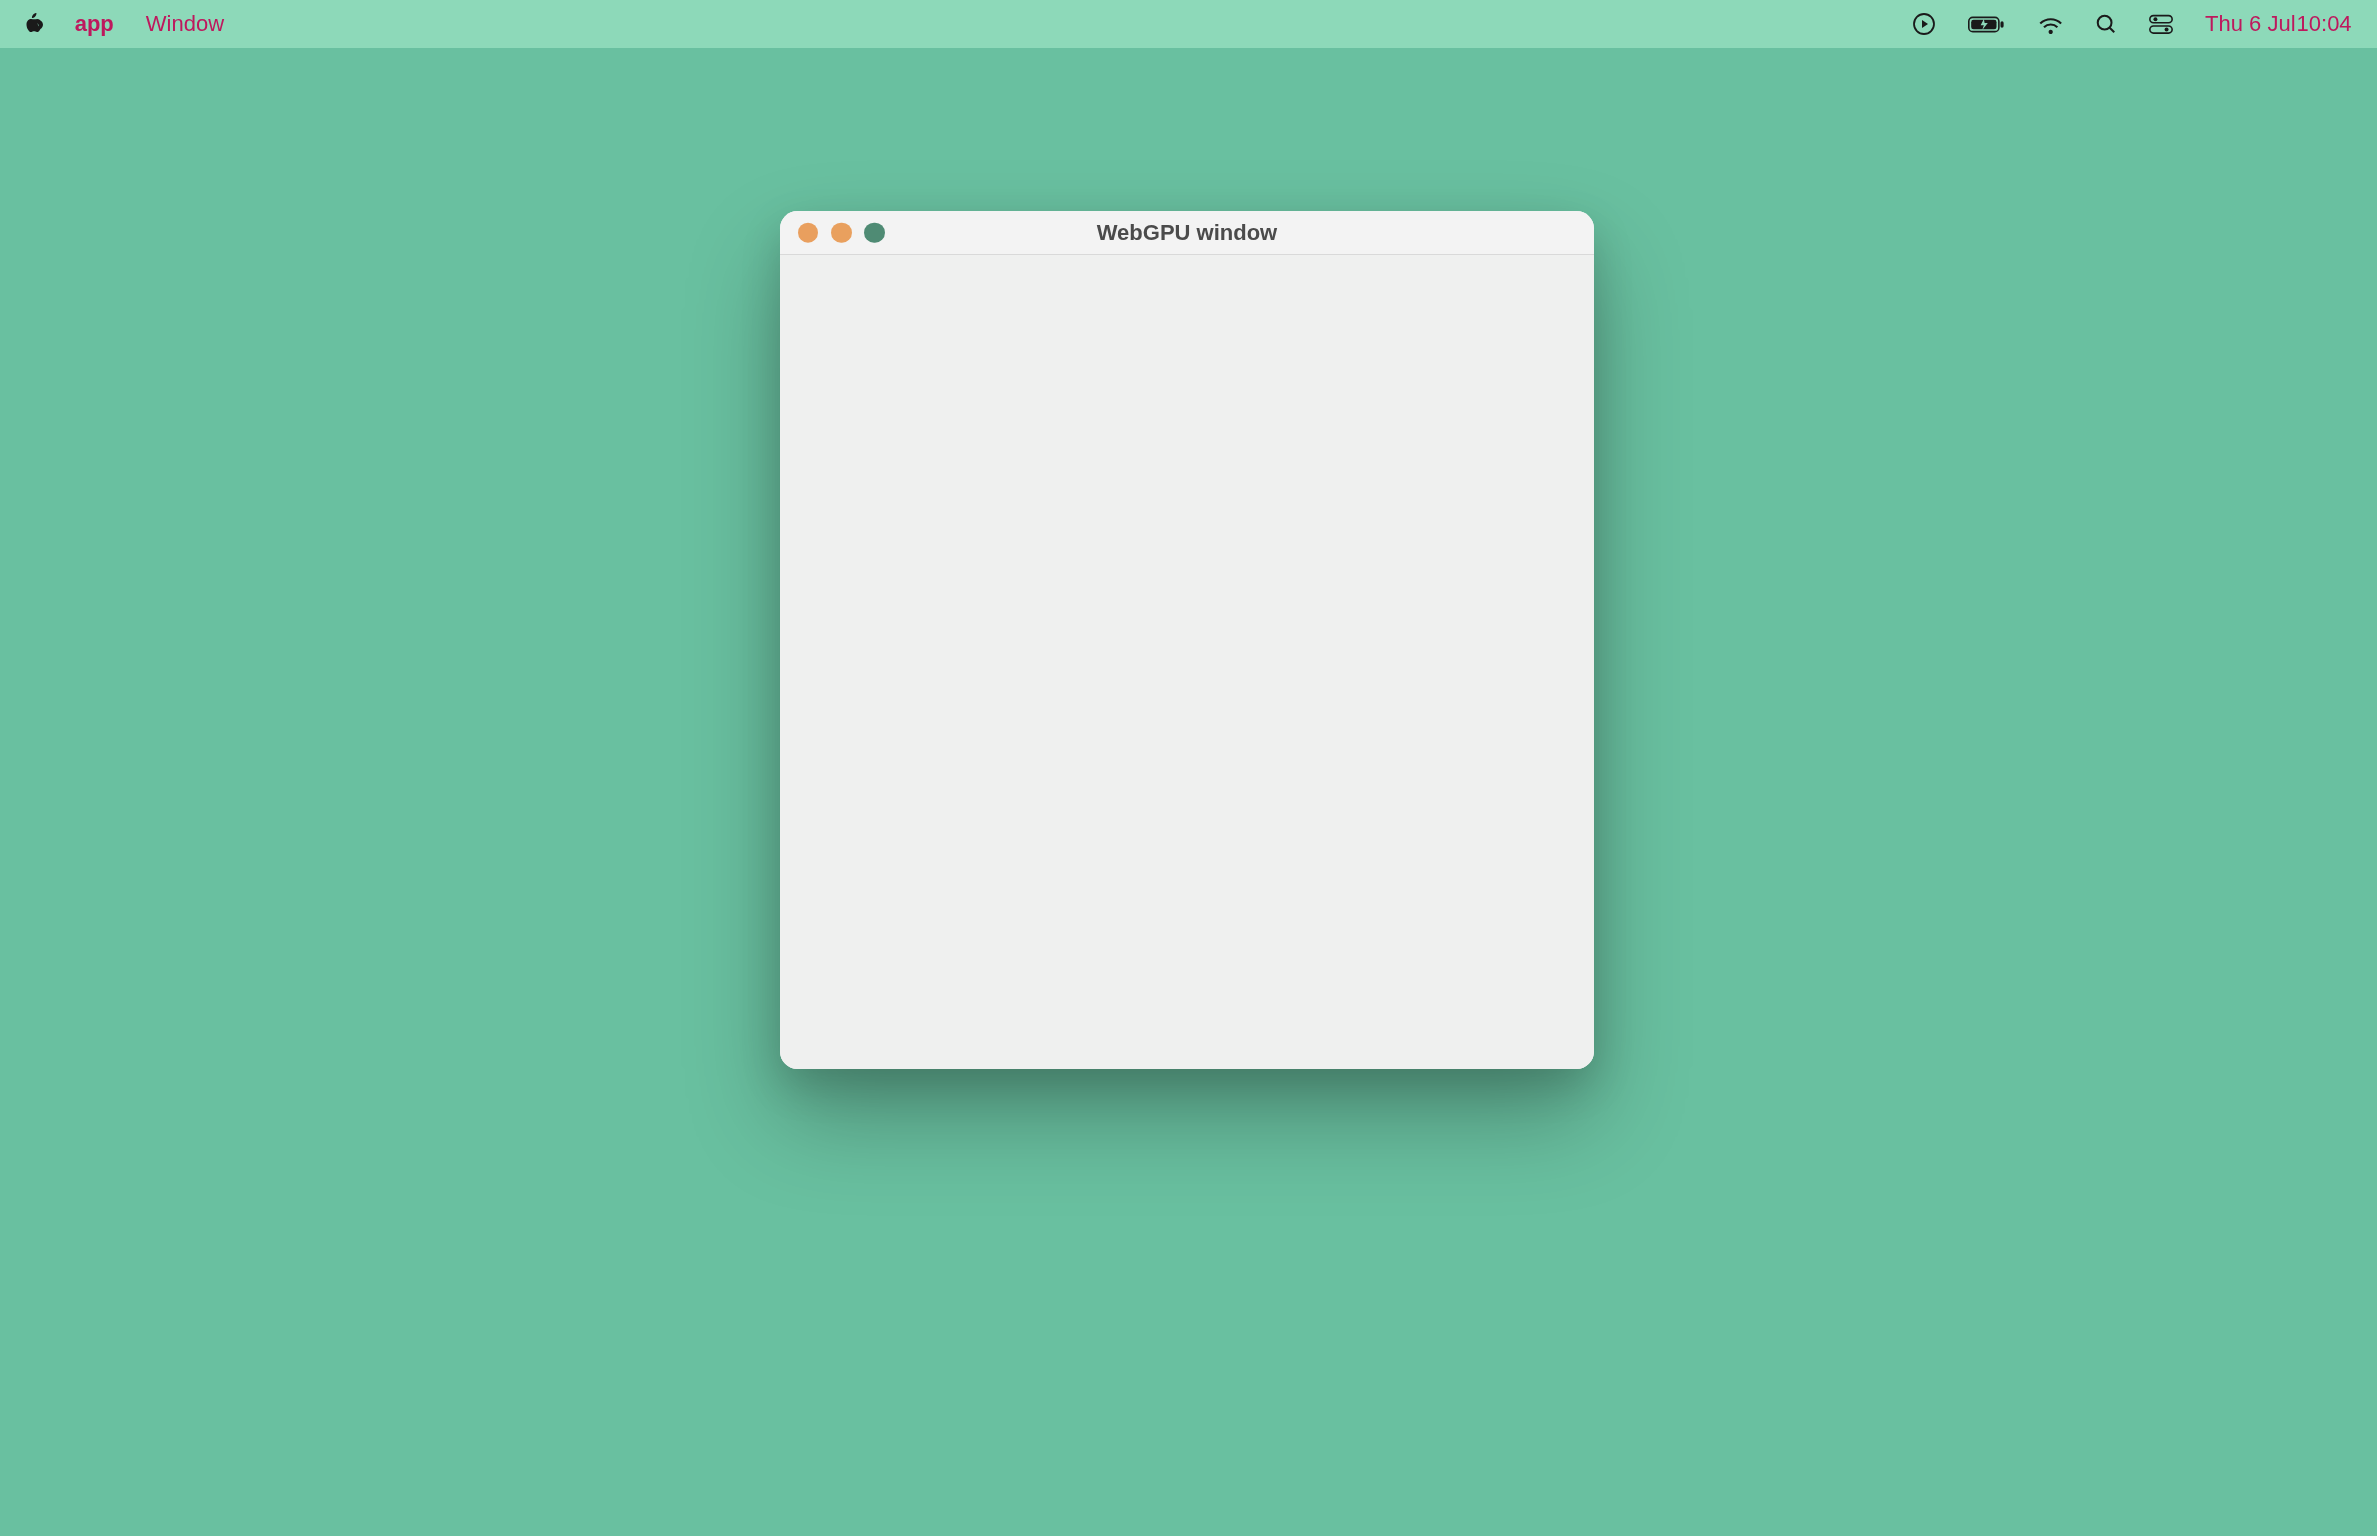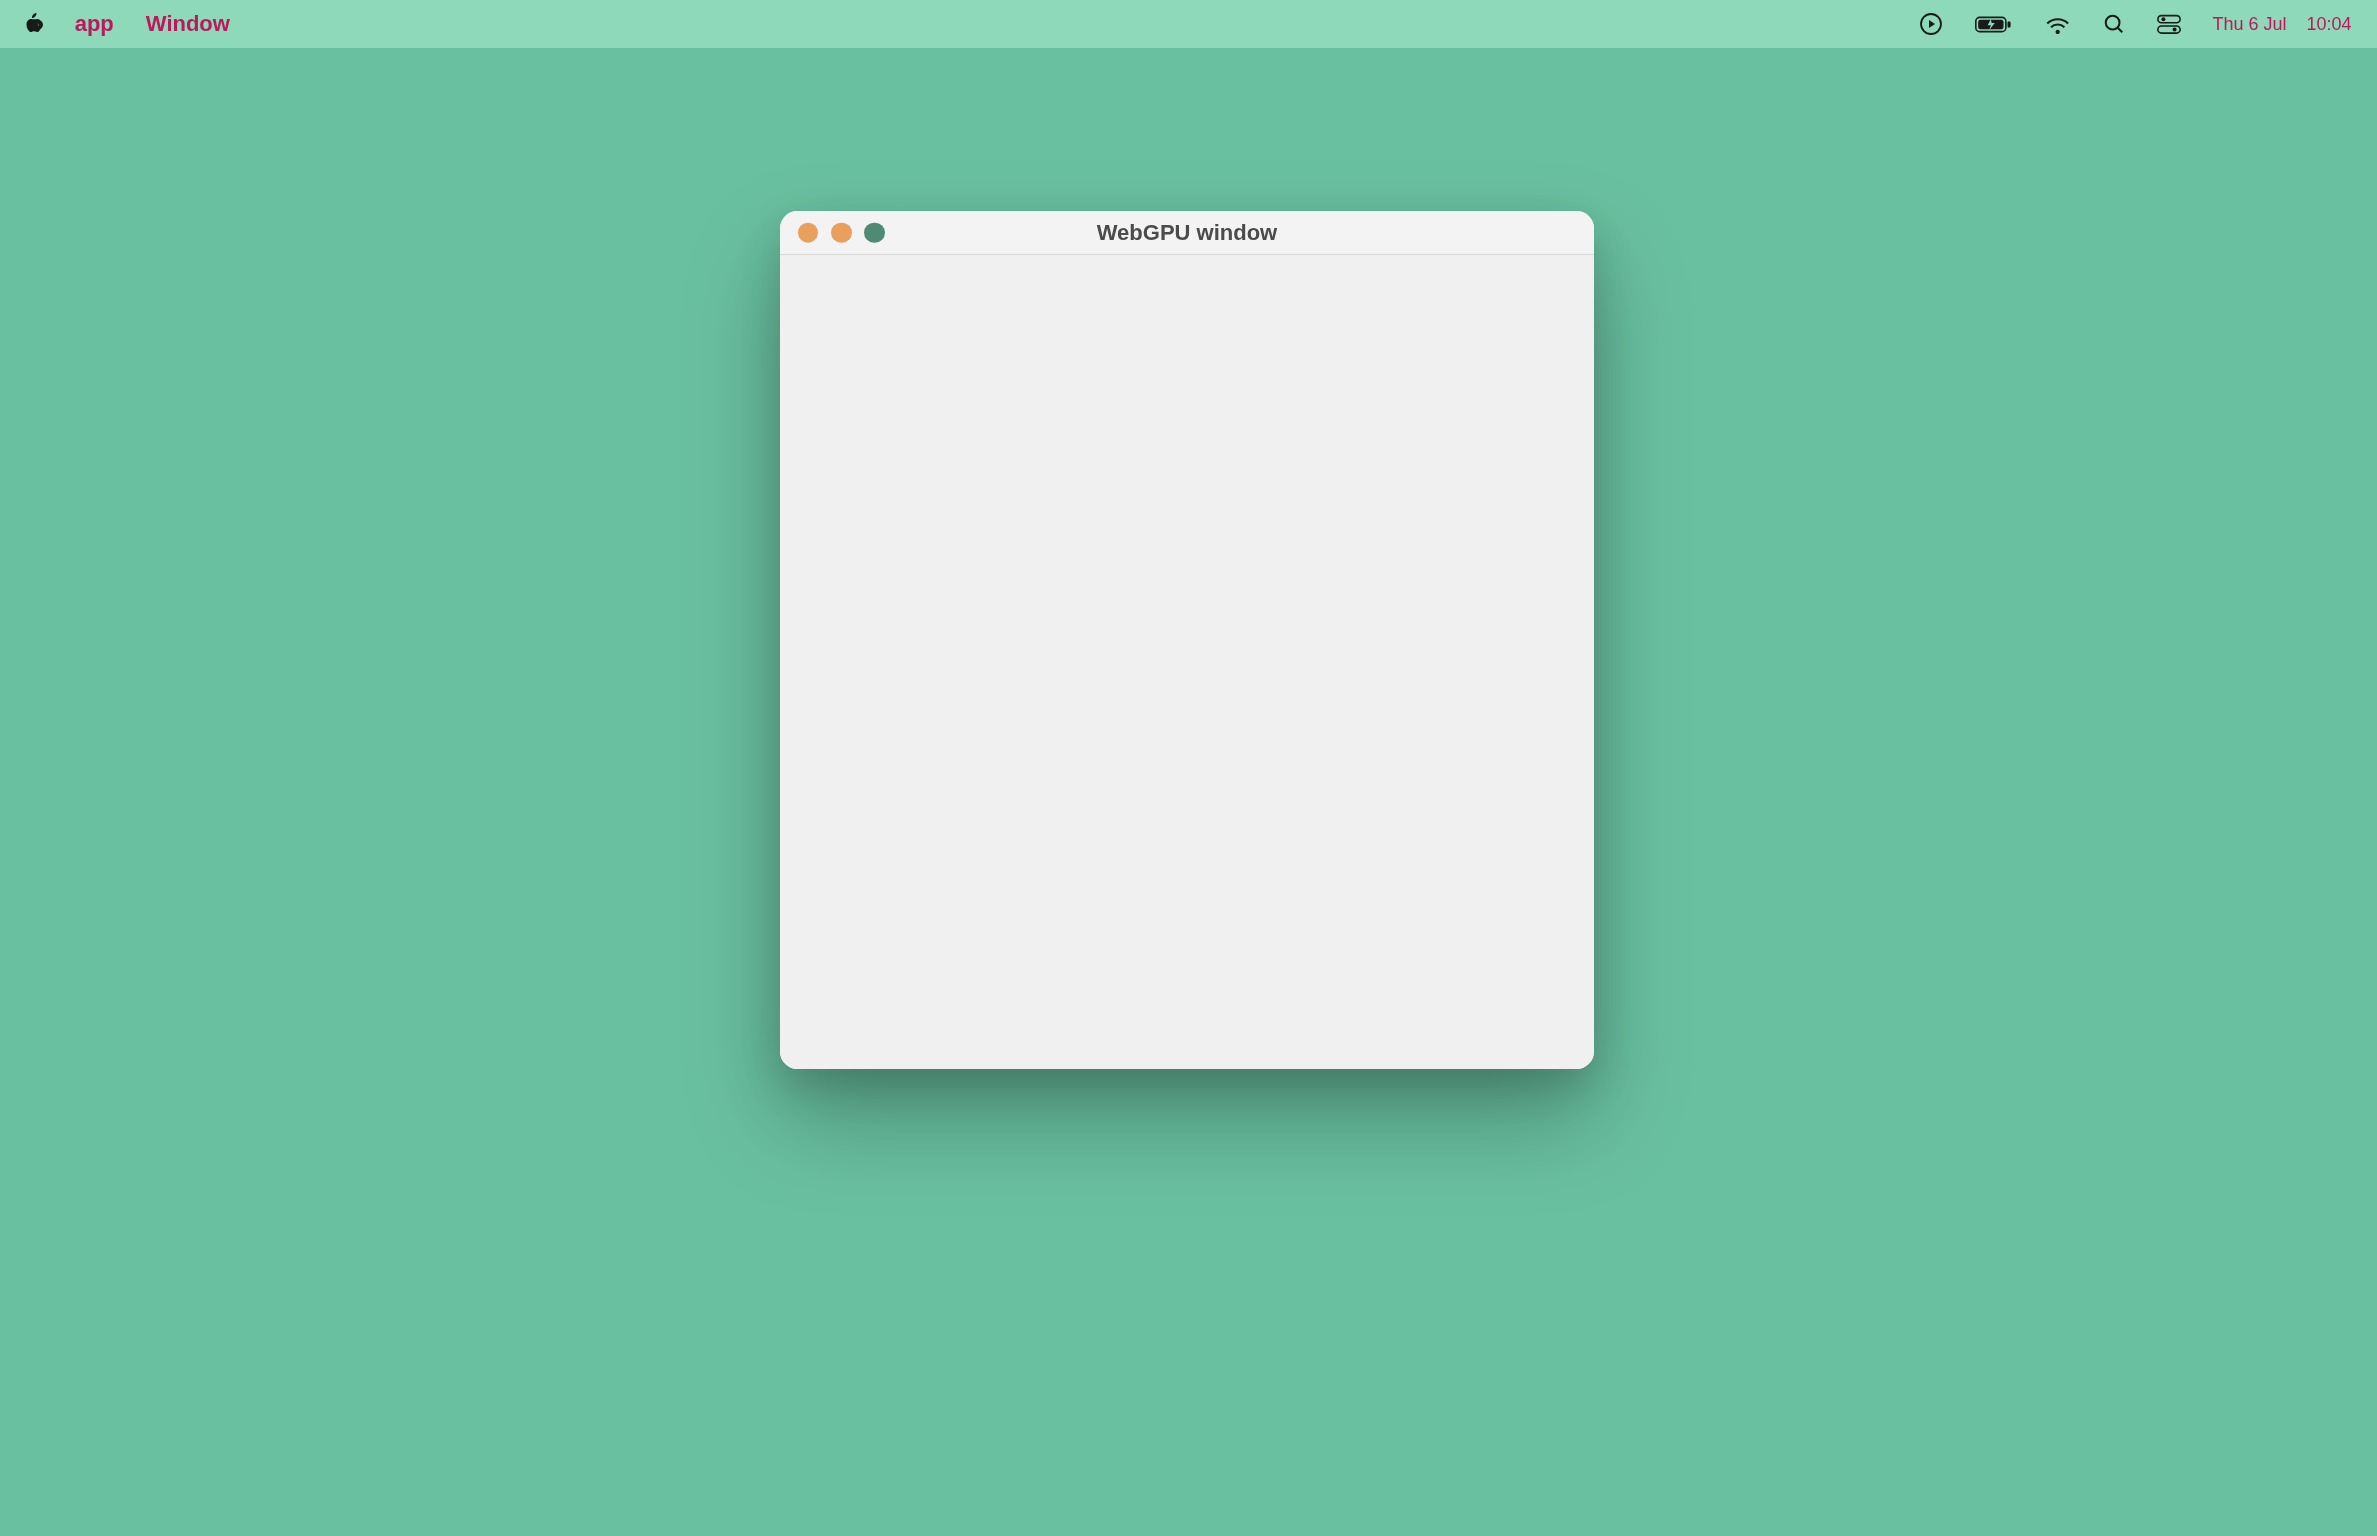--- a/index.html
+++ b/index.html
@@ -26,34 +26,34 @@
     font-size: 22px;
     padding: 0 25.4px 0 20.7px;
   }
   .menubar-left {
     display: flex;
     align-items: center;
     gap: 32px;
   }
   .apple-logo svg { display: block; }
   .appname { font-weight: 700; }
-  .menuitem { font-weight: 700; }
+  .menuitem { font-weight: 400; }
   .menubar-right {
     margin-left: auto;
     display: flex;
     align-items: center;
     gap: 32px;
   }
   .status-icon svg { display: block; }
   .datetime {
     display: flex;
     align-items: flex-end;
-    gap: 20px;
+    gap: 1px;
     font-weight: 400;
-    font-size: 18px;
+    font-size: 22px;
   }
 
   
   .desktop {
     position: absolute;
     top: 48px; left: 0; right: 0; bottom: 0;
     background: #69c0a0;
   }
 
   

